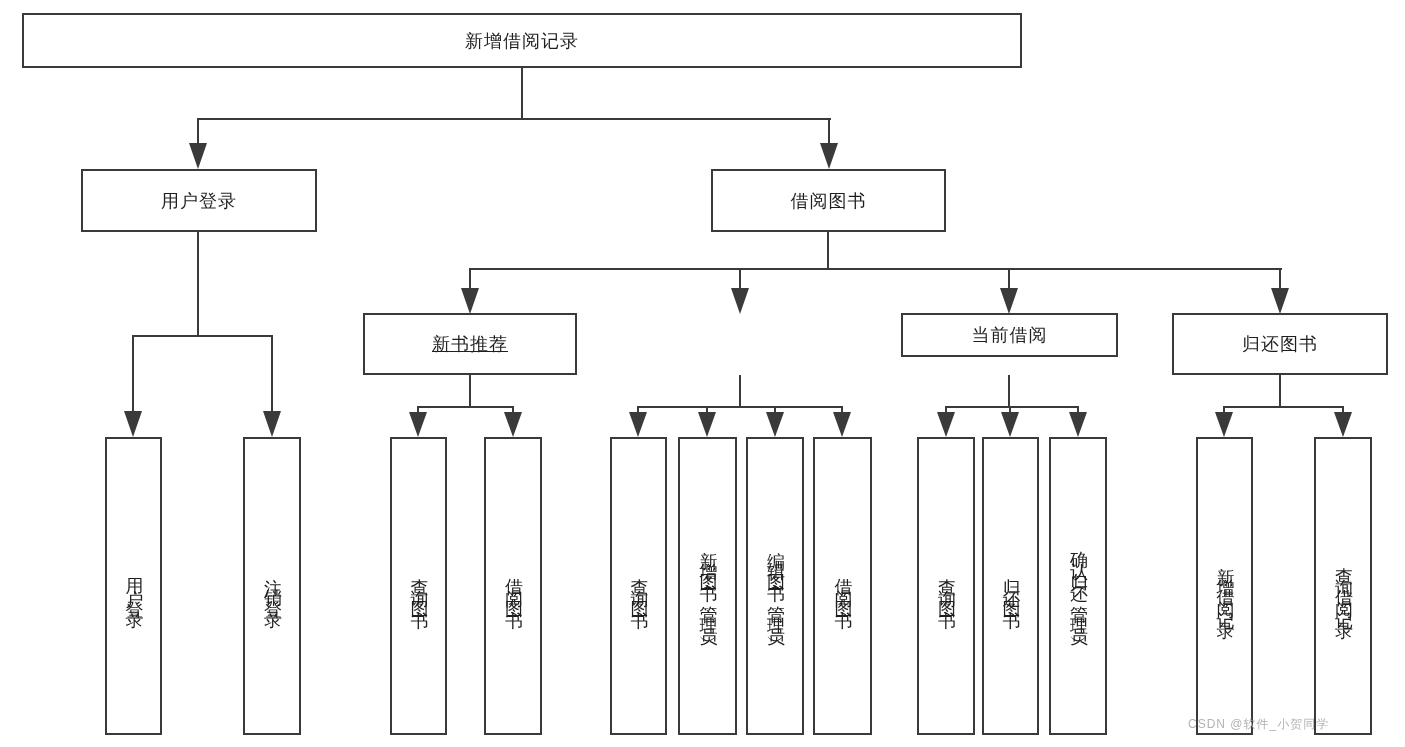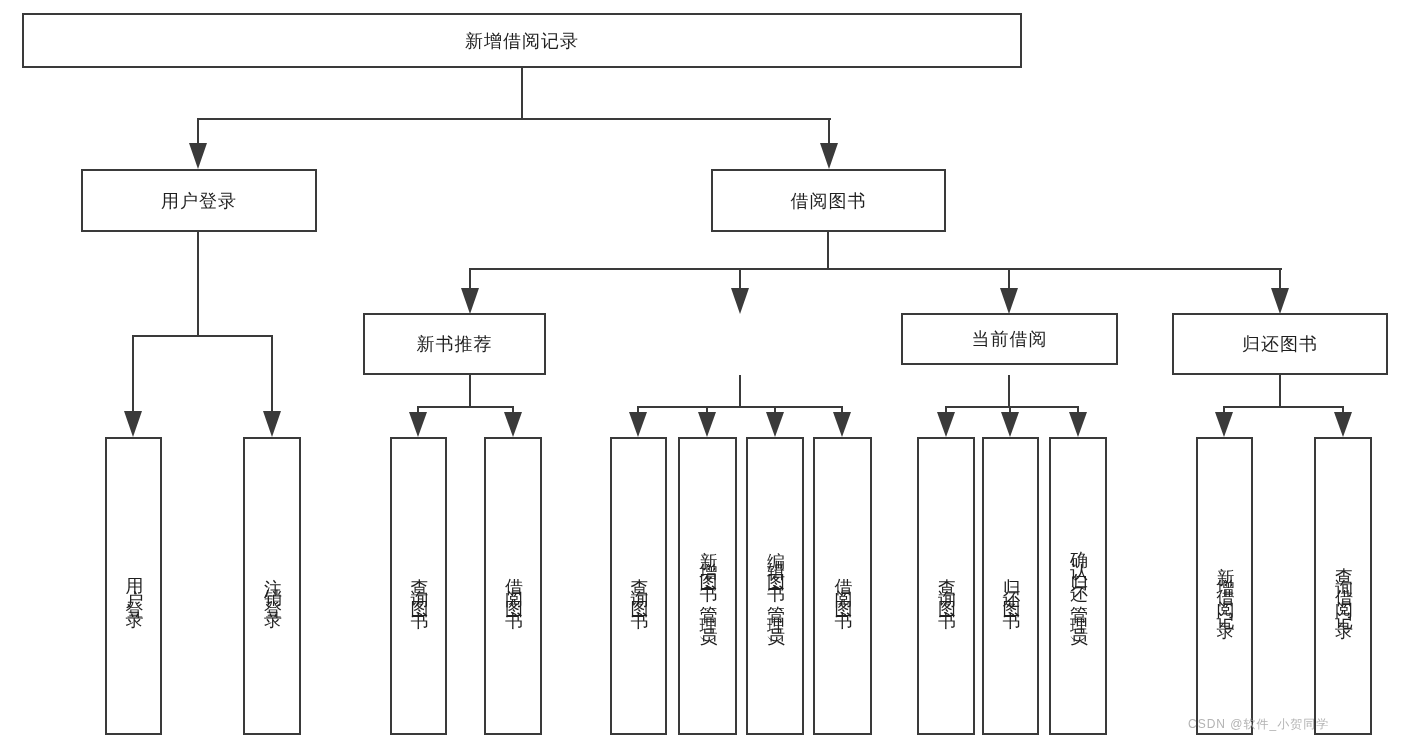--- a/index.html
+++ b/index.html
@@ -85,24 +85,24 @@
   <div class="hline" style="left:469px;top:268px;width:813px;"></div>
   <div class="vline" style="left:469px;top:268px;height:24px;"></div>
   <div class="arrow" style="left:461px;top:288px;"></div>
   <div class="vline" style="left:739px;top:268px;height:24px;"></div>
   <div class="arrow" style="left:731px;top:288px;"></div>
   <div class="vline" style="left:1008px;top:268px;height:24px;"></div>
   <div class="arrow" style="left:1000px;top:288px;"></div>
   <div class="vline" style="left:1279px;top:268px;height:24px;"></div>
   <div class="arrow" style="left:1271px;top:288px;"></div>
 
-  <div class="node" style="left:363px;top:313px;width:183px;height:62px;">
+  <div class="node" style="left:363px;top:313px;width:214px;height:62px;text-decoration:underline;">
     <span>新书推荐</span>
   </div>
-  <div class="node" style="left:901px;top:313px;width:217px;height:52px;">
+  <div class="node" style="left:901px;top:313px;width:217px;height:44px;">
     <span>当前借阅</span>
   </div>
   <div class="node" style="left:1172px;top:313px;width:216px;height:62px;">
     <span>归还图书</span>
   </div>
 
   <div class="vline" style="left:469px;top:375px;height:33px;"></div>
   <div class="hline" style="left:417px;top:406px;width:97px;"></div>
   <div class="vline" style="left:417px;top:406px;height:9px;"></div>
   <div class="arrow short" style="left:409px;top:412px;"></div>

